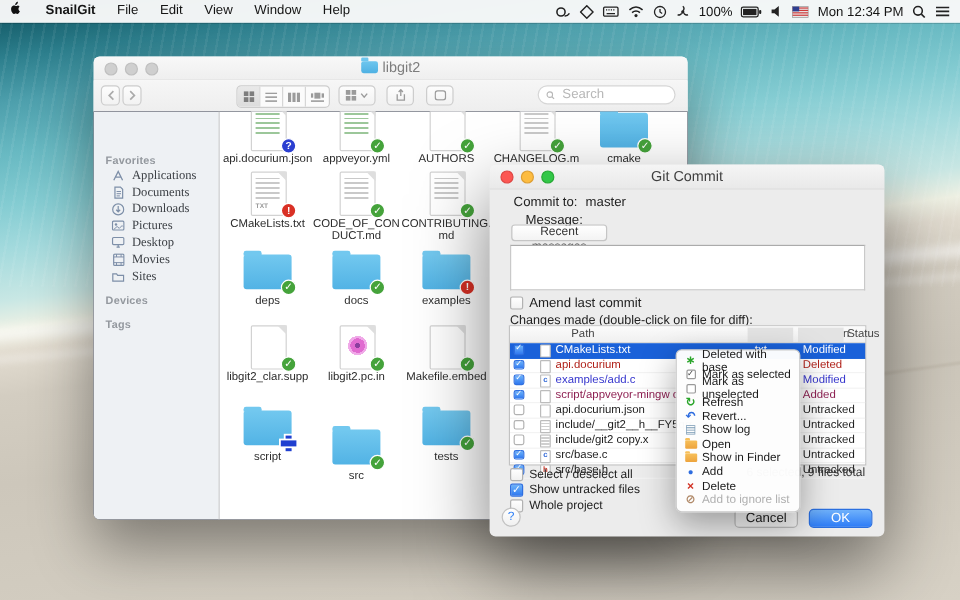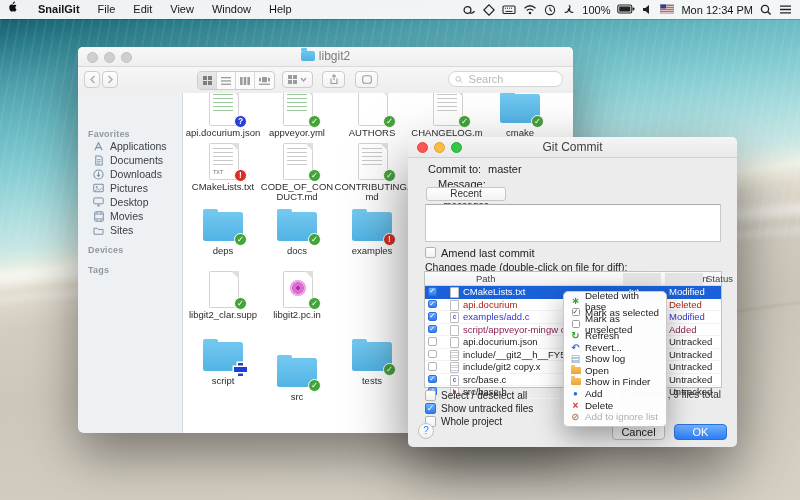--- a/index.html
+++ b/index.html
@@ -14,21 +14,21 @@
   .foam1{position:absolute;left:-40px;top:238px;width:900px;height:10px;background:#fff;opacity:.55;filter:blur(4px);transform:rotate(-5deg);z-index:1;}
   .foam2{position:absolute;left:-40px;top:262px;width:900px;height:4px;background:#fff;opacity:.4;filter:blur(3px);transform:rotate(-5deg);z-index:1;}
   .wetline{position:absolute;left:680px;top:300px;width:260px;height:2px;background:#bdb6a8;opacity:.8;filter:blur(1px);transform:rotate(-8deg);z-index:1;}
   
   .menubar{position:absolute;left:0;top:0;width:800px;height:19px;z-index:50;
     background:rgba(249,249,249,.96);display:flex;align-items:center;font-size:11px;color:#151515;
     box-shadow:0 1px 0 rgba(0,0,0,.15);}
   .menubar .mleft{display:flex;align-items:center;gap:0;}
   .mitem{padding:0 9px;line-height:19px;}
   .mitem.bold{font-weight:bold;}
-  .mright{margin-left:auto;display:flex;align-items:flex-start;gap:7px;padding-right:8px;}
+  .mright{margin-left:auto;display:flex;align-items:center;gap:7px;padding-right:8px;}
   .sicon{display:inline-flex;align-items:center;}
   .mtext{font-size:11px;}
   .clock{font-size:11px;font-weight:bold;font-weight:normal;}
   
   .win{position:absolute;border-radius:5px;background:#fff;}
   .lights{position:absolute;left:9px;top:5px;display:flex;gap:6px;}
   .light{width:11px;height:11px;border-radius:50%;}
   .light.inactive{background:#cfcfcf;border:1px solid #bfbfbf;box-sizing:border-box;}
   .lr{background:#fc5753;border:1px solid #df4744;box-sizing:border-box;}
   .ly{background:#fdbc40;border:1px solid #de9f34;box-sizing:border-box;}
@@ -50,21 +50,21 @@
   .seg .s:last-child{border-right:none;}
   .seg .s.on{background:linear-gradient(#e9e9e9,#dcdcdc);}
   .gi{display:block;}
   .searchbox{position:absolute;right:10px;top:4px;width:115px;height:16px;box-sizing:border-box;border:1px solid #d6d6d6;
     border-radius:9px;background:#fff;display:flex;align-items:center;padding:0 6px;gap:4px;}
   .searchbox input{border:none;outline:none;width:100%;font-size:11px;color:#333;background:transparent;font-family:inherit;}
   .searchbox input::placeholder{color:#b7b7b7;}
   .f-body{position:absolute;top:46px;left:0;right:0;bottom:0;border-radius:0 0 5px 5px;overflow:hidden;background:#0f172a;}
   .f-sidebar{position:absolute;left:0;top:0;bottom:0;width:105px;background:#eef1f4;border-right:1px solid #d7d7d7;box-sizing:border-box;}
   .sb-header{font-size:9px;font-weight:bold;color:#93989e;padding:0 0 0 10px;letter-spacing:.2px;}
-  .sb-item{display:flex;align-items:center;gap:5px;height:14px;padding-left:14px;font-size:10.5px;color:#3c4045;}
+  .sb-item{display:flex;align-items:center;gap:5px;height:14px;padding-left:14px;font-size:10.5px;color:#3c4045;font-family:Liberation Serif, serif;}
   .sb-ico{width:13px;display:inline-flex;justify-content:center;}
   .f-content{position:absolute;left:105px;top:0;right:0;bottom:0;background:#fff;}
   .file{position:absolute;width:76px;text-align:center;}
   .icnwrap{position:relative;width:40px;height:36px;margin:0 auto;}
   .flabel{margin-top:3px;font-size:9.5px;line-height:9.5px;color:#2c2c2c;word-break:break-all;}
   .folder{position:absolute;left:0;top:5px;width:40px;height:29px;background:linear-gradient(#72c8ef,#52b3e5);border-radius:2.5px;}
   .folder::before{content:"";position:absolute;top:-3.5px;left:0;width:15px;height:4px;background:#72c8ef;border-radius:2px 2px 0 0;}
   .doc{position:absolute;left:6px;top:0;width:28px;height:35px;background:#fff;border:1px solid #d2d2d2;border-radius:1.5px;}
   .doc::before{content:"";position:absolute;top:-1px;right:-1px;width:0;height:0;border-left:8px solid transparent;border-top:8px solid #dedede;}
   .lines{position:absolute;left:3px;top:4px;right:5px;height:18px;}
@@ -497,20 +497,27 @@
           </div>
         <div class="file" style="left:76px;top:178px;">
             <div class="icnwrap">
               <div class="doc">
                 <div class="flower"></div>
               </div>
               <span class="badge check"></span>
             </div>
             <div class="flabel">libgit2.pc.in</div>
           </div>
+        <div class="file" style="left:151px;top:178px;">
+            <div class="icnwrap">
+              <div class="doc"></div>
+              <span class="badge check"></span>
+            </div>
+            <div class="flabel">Makefile.embed</div>
+          </div>
 
         <div class="file" style="left:2px;top:244px;">
             <div class="icnwrap">
               <div class="folder"></div>
               <span class="badge plus"></span>
             </div>
             <div class="flabel">script</div>
           </div>
         <div class="file" style="left:76px;top:260px;">
             <div class="icnwrap">

